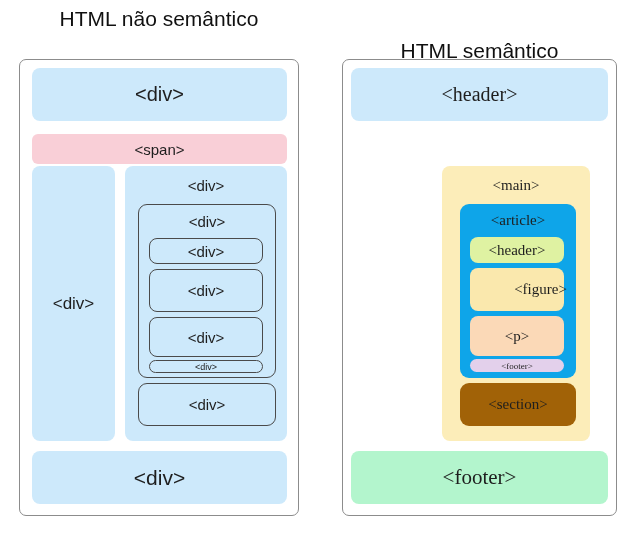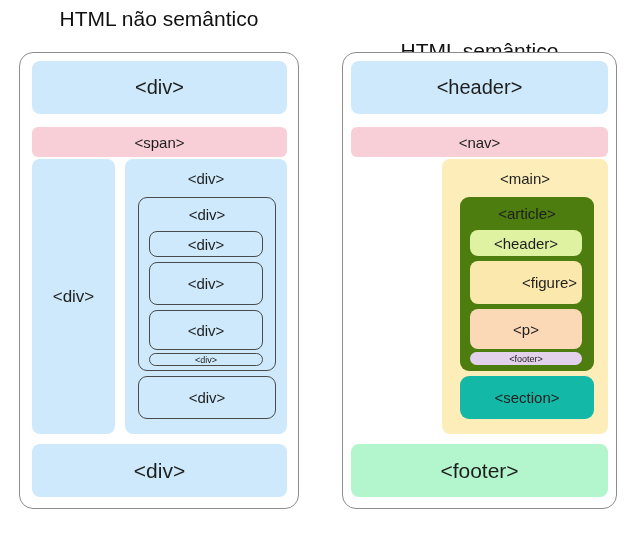--- a/index.html
+++ b/index.html
@@ -24,29 +24,29 @@
     text-align: center;
     font-size: 21px;
     color: #101010;
     white-space: nowrap;
   }
   .title-left { left: 19px; width: 280px; }
   .title-right { left: 342px; width: 275px; margin-top: 32px; }
 
   .panel {
     position: absolute;
-    top: 52px;
+    top: 59px;
     height: 457px;
     background: #ffffff;
     border: 1.5px solid var(--panel-border, #8c8c8c);
-    border-radius: 14px;
+    border-radius: 7px;
     box-sizing: border-box;
   }
   .panel-left { left: 19px; width: 280px; }
-  .panel-right { left: 342px; width: 275px; }
+  .panel-right { left: 342px; width: 275px; font-family: Liberation Serif, serif; }
 
   .blk {
     position: absolute;
     border-radius: 8px;
     display: flex;
     align-items: center;
     justify-content: center;
     box-sizing: border-box;
     white-space: nowrap;
   }
@@ -59,34 +59,34 @@
   .row-footer { top: 391px; height: 53px; font-size: 21px; }
 
   
   .panel-left .row-header, .panel-left .row-nav, .panel-left .row-footer { left: 12px; width: 255px; }
   .panel-left .col-aside { left: 12px; width: 83px; }
   .panel-left .col-main  { left: 105px; width: 162px; }
 
   
   .panel-right .row-header, .panel-right .row-nav, .panel-right .row-footer { left: 8px; width: 257px; }
   .panel-right .col-aside { left: 8px; width: 81px; }
-  .panel-right .col-main  { left: 99px; width: 166px; }
+  .panel-right .col-main  { left: 99px; width: 148px; }
 
   
   .col-label {
     position: absolute; top: 0; left: 0; right: 0; height: 38px;
     display: flex; align-items: center; justify-content: center;
     font-size: 15px; white-space: nowrap;
   }
   .article-box {
     position: absolute; top: 38px; height: 174px;
     border-radius: 9px; box-sizing: border-box;
   }
   .panel-left  .article-box { left: 13px; right: 11px; border: 1.3px solid var(--outline-border, #4a4a4a); }
-  .panel-right .article-box { left: 18px; right: 14px; background: #4d7c0f; }
+  .panel-right .article-box { left: 18px; right: 14px; background: #0ea5e9; }
 
   .article-label {
     position: absolute; top: 0; left: 0; right: 0; height: 32px;
     display: flex; align-items: center; justify-content: center;
     font-size: 15px; white-space: nowrap;
   }
   .inner {
     position: absolute; left: 10px; right: 12px;
     display: flex; align-items: center; justify-content: center;
     border-radius: 8px; box-sizing: border-box;
@@ -97,21 +97,21 @@
   .b3 { top: 112px; height: 40px; }
   .b4 { top: 155px; height: 13px; font-size: 9px; border-radius: 7px; }
 
   .section-box {
     position: absolute; top: 217px; height: 43px;
     display: flex; align-items: center; justify-content: center;
     border-radius: 9px; box-sizing: border-box;
     font-size: 15px; white-space: nowrap;
   }
   .panel-left  .section-box { left: 13px; right: 11px; border: 1.3px solid var(--outline-border, #4a4a4a); }
-  .panel-right .section-box { left: 18px; right: 14px; background: #14b8a6; }
+  .panel-right .section-box { left: 18px; right: 14px; background: #a16207; }
 
   .panel-left .inner { border: 1.3px solid var(--outline-border, #4a4a4a); }
 
   
   .c-blue     { background: var(--blue, #cde9fb); }
   .c-pink     { background: var(--pink, #f9cfd7); }
   .c-yellow   { background: var(--yellow, #fcedb9); }
   .c-figure   { background: var(--figure-yellow, #fae8ad); padding-left: 47px; }
   .c-greenh   { background: var(--header-green, #dff2a2); }
   .c-orange   { background: var(--p-orange, #fbd9b7); }
@@ -141,21 +141,20 @@
         <div class="inner b4">&lt;div&gt;</div>
       </div>
       <div class="section-box">&lt;div&gt;</div>
     </div>
 
     <div class="blk row-footer c-blue">&lt;div&gt;</div>
   </div>
 
   <div class="panel panel-right">
     <div class="blk row-header c-blue">&lt;header&gt;</div>
-    <div class="blk row-nav c-pink">&lt;nav&gt;</div>
 
     <div class="blk col-main c-yellow">
       <div class="col-label">&lt;main&gt;</div>
       <div class="article-box">
         <div class="article-label">&lt;article&gt;</div>
         <div class="inner b1 c-greenh">&lt;header&gt;</div>
         <div class="inner b2 c-figure">&lt;figure&gt;</div>
         <div class="inner b3 c-orange">&lt;p&gt;</div>
         <div class="inner b4 c-purple">&lt;footer&gt;</div>
       </div>

